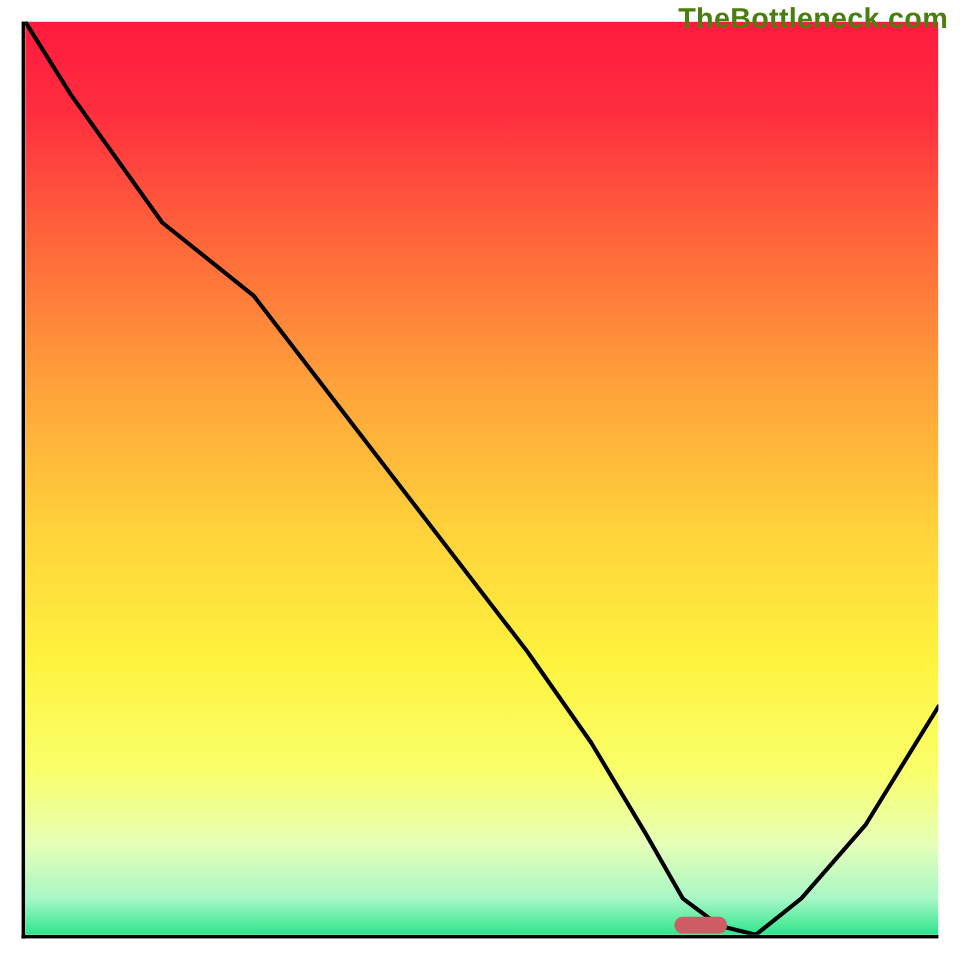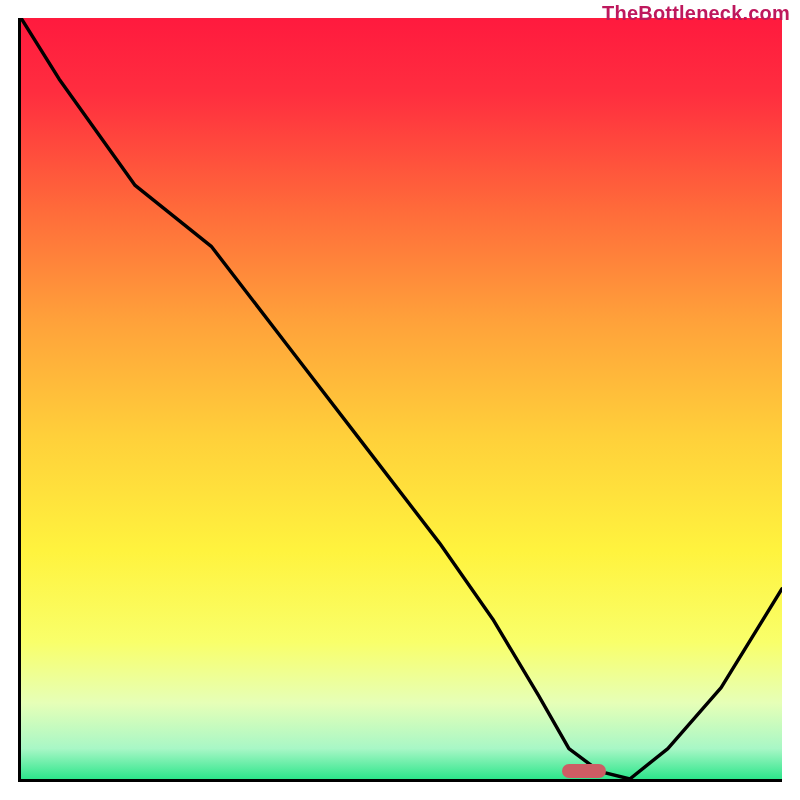--- a/index.html
+++ b/index.html
@@ -45,22 +45,22 @@
     height: 14px;
     background: #cd5c64;
     border-radius: 7px;
     z-index: 2;
     transform: translate(-50%, -50%);
   }
   .watermark {
     position: absolute;
     top: 2px;
     right: 10px;
-    color: #be185d;
-    font-size: 20px;
+    color: #4d7c0f;
+    font-size: 24px;
     font-weight: 600;
     letter-spacing: 0.2px;
     z-index: 5;
   }
 </style>
 </head>
 <body>
 
 <div class="watermark">TheBottleneck.com</div>
 

